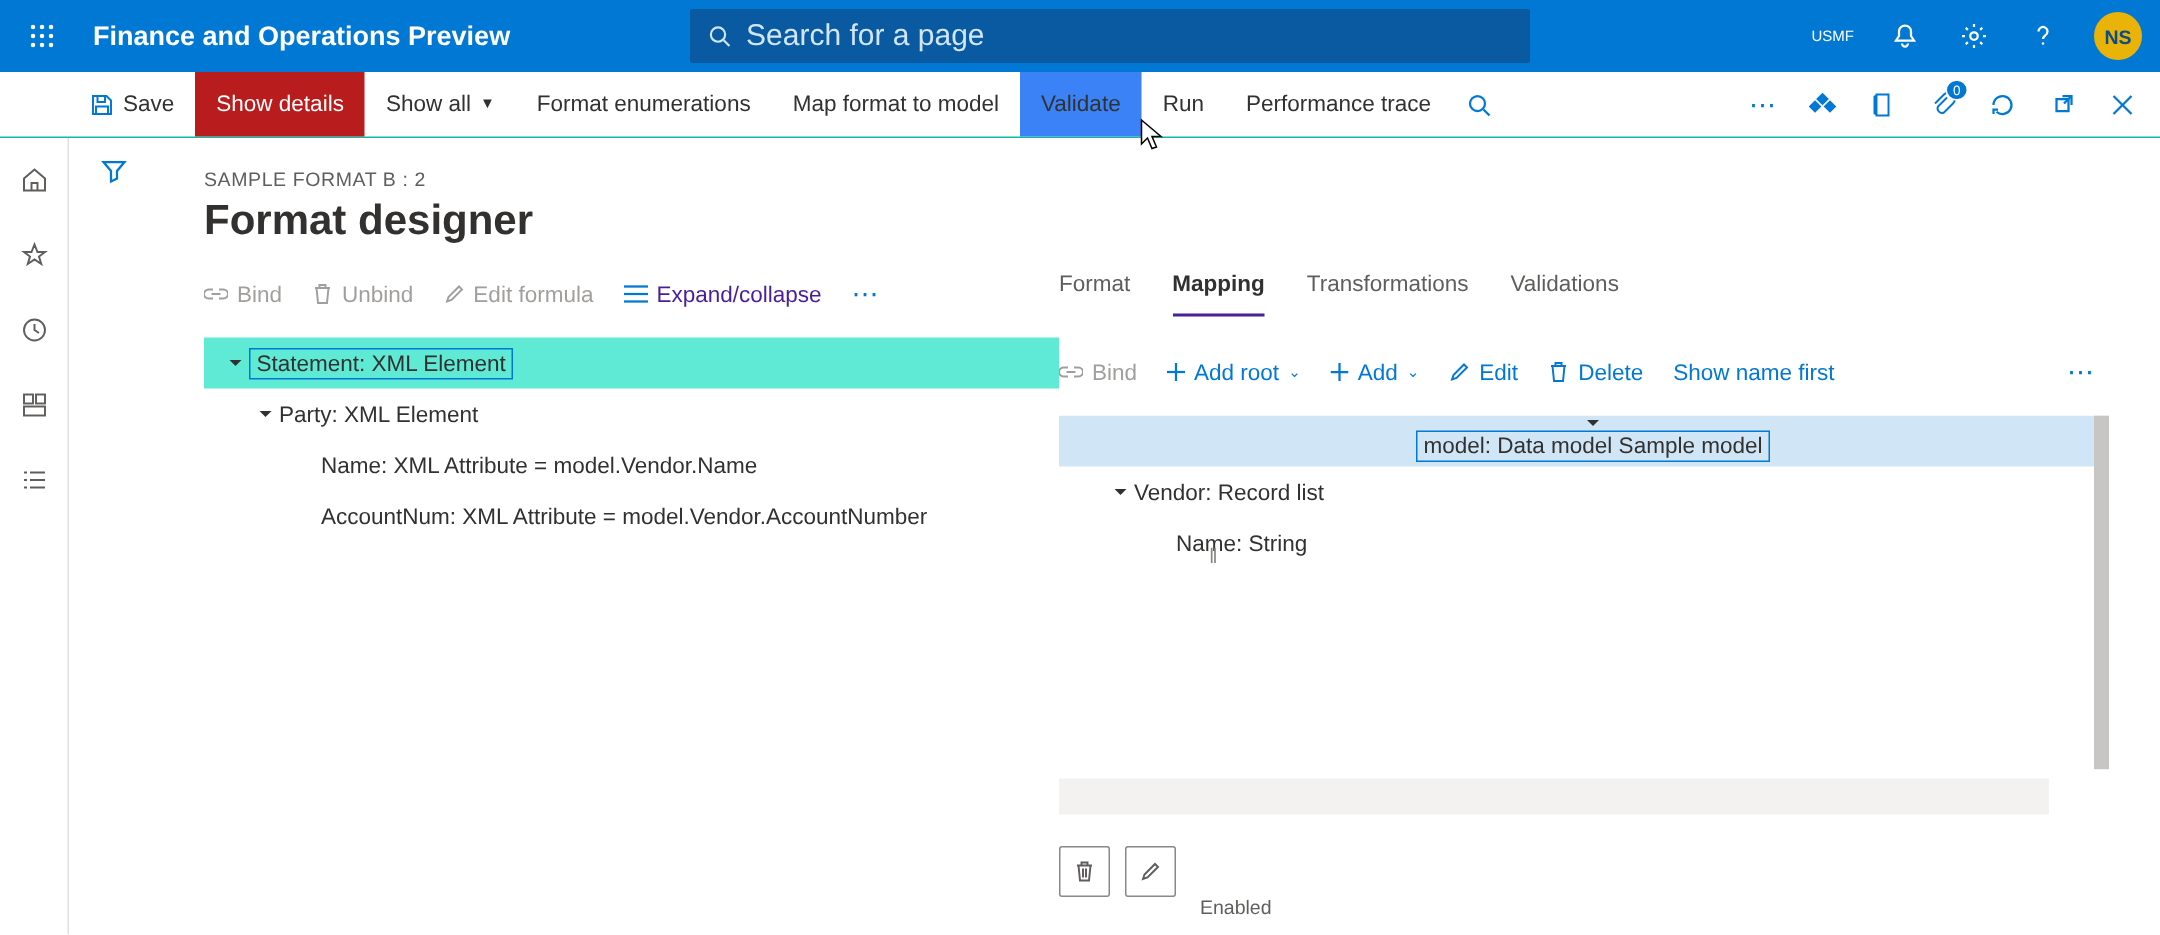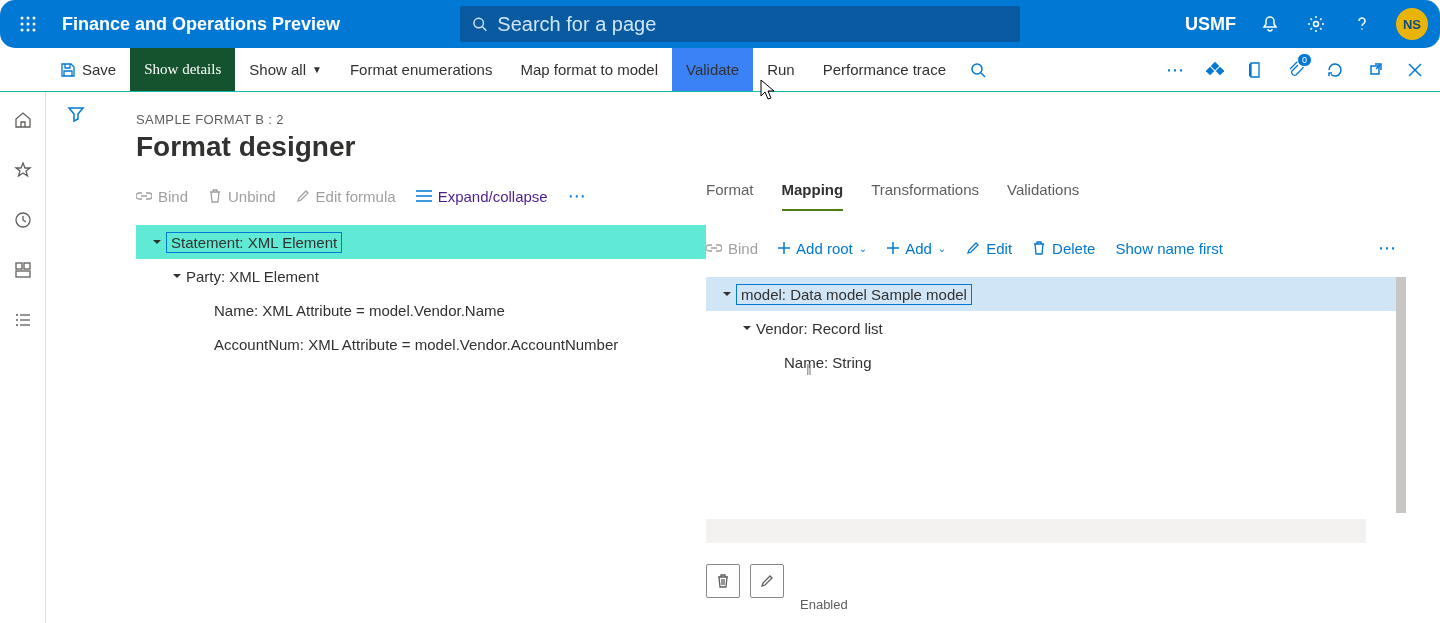--- a/index.html
+++ b/index.html
@@ -1,34 +1,34 @@
 <!DOCTYPE html>
 <html><head>
 <meta charset="utf-8">
 <style>
   * { box-sizing: border-box; margin: 0; padding: 0; }
   html, body { height: 100%; font-family: "Segoe UI", Arial, sans-serif; font-size: 14px; color: #323130; background: #fff; }
   body { width: 1440px; height: 623px; overflow: hidden; position: relative; }
 
   
-  .topbar { background: #0078d4; color: #fff; height: 48px; display: flex; align-items: center; padding: 0 12px; border-radius: 15px; }
+  .topbar { background: #0078d4; color: #fff; height: 48px; display: flex; align-items: center; padding: 0 12px; }
   .waffle { width: 32px; height: 32px; display: flex; align-items: center; justify-content: center; cursor: pointer; }
   .product-title { font-size: 18px; font-weight: 600; margin-left: 18px; }
   .searchbox { flex: 0 0 560px; margin-left: 120px; height: 36px; background: #095aa0; border-radius: 2px; display: flex; align-items: center; padding: 0 12px; color: #d0e6f7; }
   .searchbox input { background: transparent; border: none; outline: none; color: #fff; font-size: 20px; margin-left: 10px; width: 100%; }
   .searchbox input::placeholder { color: #d0e6f7; }
   .topbar-right { margin-left: auto; display: flex; align-items: center; gap: 22px; }
   .topbar-right .icon-btn { color: #fff; cursor: pointer; display: flex; align-items: center; justify-content: center; width: 24px; height: 24px; }
   .avatar { width: 32px; height: 32px; border-radius: 50%; background: #eab308; color: #0b4d86; display: flex; align-items: center; justify-content: center; font-weight: 600; font-size: 13px; cursor: pointer; }
-  .company-label { font-size: 18px; font-weight: bold; }
+  .company-label { font-size: 10px; }
 
   
   .actionbar { height: 44px; border-bottom: 1px solid #14b8a6; display: flex; align-items: stretch; padding-left: 46px; background: #fff; position: relative; z-index: 2; }
   .action-item { display: flex; align-items: center; padding: 0 14px; font-size: 15px; color: #323130; cursor: pointer; gap: 6px; }
-  .action-item.primary { background: #14532d; color: #fff; font-family: Liberation Serif, serif; }
+  .action-item.primary { background: #b91c1c; color: #fff; }
   .action-item.hover { background: #3b82f6; }
   .save-icon { color: #0078d4; }
   .action-right { margin-left: auto; display: flex; align-items: center; gap: 18px; padding-right: 14px; }
   .action-right .ricon { color: #0078d4; cursor: pointer; display:flex; align-items:center; justify-content:center; width:22px; height:22px; position:relative; }
   .badge { position:absolute; top:-6px; right:-6px; background:#0078d4; color:#fff; border-radius:8px; font-size:9px; padding:0 4px; line-height:12px; border:1px solid #fff;}
 
   
   .leftrail { position: absolute; top: 48px; left: 0; bottom: 0; width: 46px; border-right: 1px solid #e1dfdd; background: #fff; display: flex; flex-direction: column; align-items: center; padding-top: 6px; gap: 18px; z-index: 1; }
   .rail-btn { width: 32px; height: 32px; display: flex; align-items: center; justify-content: center; color: #605e5c; cursor: pointer; }
 
@@ -59,30 +59,30 @@
   .tree-row .arrow { width: 18px; display:flex; justify-content:center; cursor:pointer; }
   .tree-row.selected { background:#5eead4; }
   .tree-row .label.boxed { border:1px solid #0078d4; padding:1px 4px; }
   .indent-1 { padding-left: 12px; }
   .indent-2 { padding-left: 32px; }
   .indent-3 { padding-left: 60px; }
 
   
   .righttabs { display:flex; gap: 28px; font-size:15px; color:#605e5c; border-bottom: none; height: 30px; }
   .righttabs .rtab { cursor:pointer; padding-bottom:6px; }
-  .righttabs .rtab.active { color:#323130; font-weight:600; border-bottom: 2px solid #4d7c0f; }
+  .righttabs .rtab.active { color:#323130; font-weight:600; border-bottom: 2px solid #4c1d95; }
 
   .right-toolbar { display:flex; align-items:center; gap: 20px; margin-top: 26px; font-size:15px; }
   .right-toolbar .titem { display:flex; align-items:center; gap:6px; cursor:pointer; color:#0078d4; }
   .right-toolbar .titem.disabled { color:#a19f9d; cursor:default; }
   .right-toolbar .dots { color:#0078d4; cursor:pointer; font-size:18px; margin-left:auto; padding-right:20px;}
 
   .right-tree { margin-top: 18px; overflow-y: auto; height: 236px; border-right: 10px solid transparent; position:relative;}
   .right-tree-inner { padding-right:0;}
-  .right-tree .tree-row.selected { background:#d0e6f7; }
+  .right-tree .tree-row.selected { background:#d0e6f7;flex-direction:column; }
   .right-scrollbar { position:absolute; right:0; top:0; bottom:0; width:10px; background:#f3f2f1;}
   .right-scrollbar-thumb { width:10px; background:#c8c6c4; height:100%; }
 
   .right-lower { margin-top: 6px; }
   .gray-strip { height: 24px; background:#f3f2f1; margin-bottom: 6px; margin-right:0; max-width: 660px;}
   .right-actions { display:flex; align-items:center; gap:10px; }
   .square-btn { width:34px; height:34px; border:1px solid #8a8886; border-radius:2px; display:flex; align-items:center; justify-content:center; cursor:pointer; color:#605e5c;}
   .enabled-lbl { font-size:13px; color:#605e5c; margin-left:6px;margin-top:48px;}
 
   .chevdown { font-size: 10px; }

